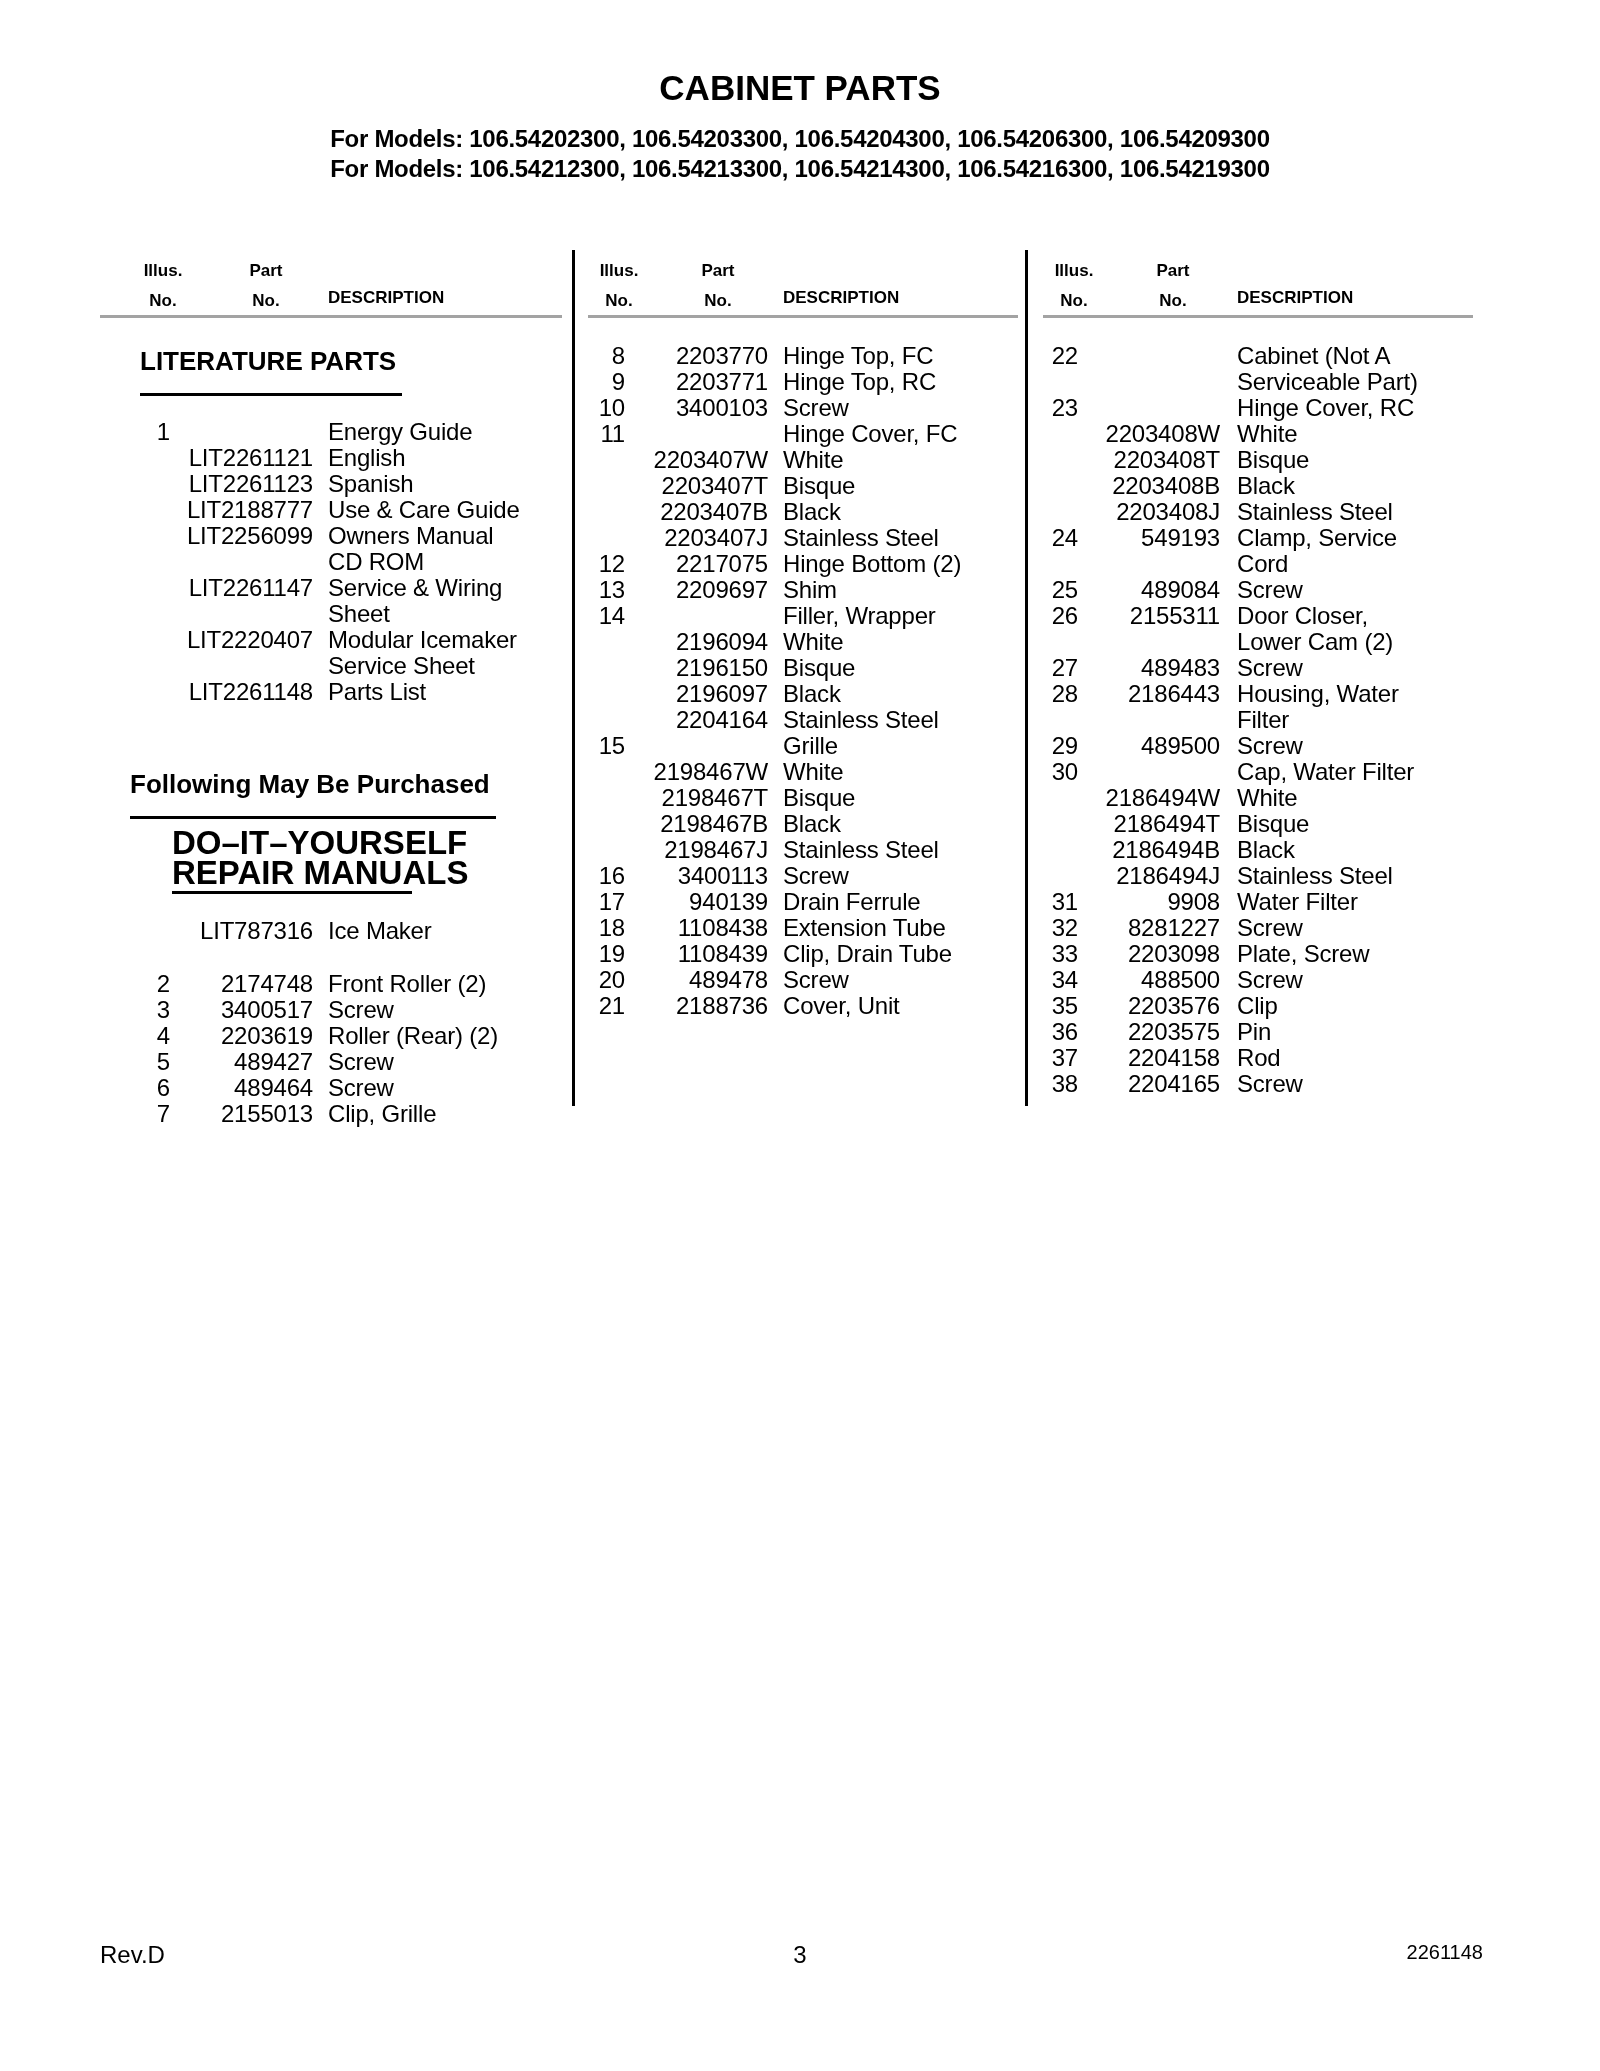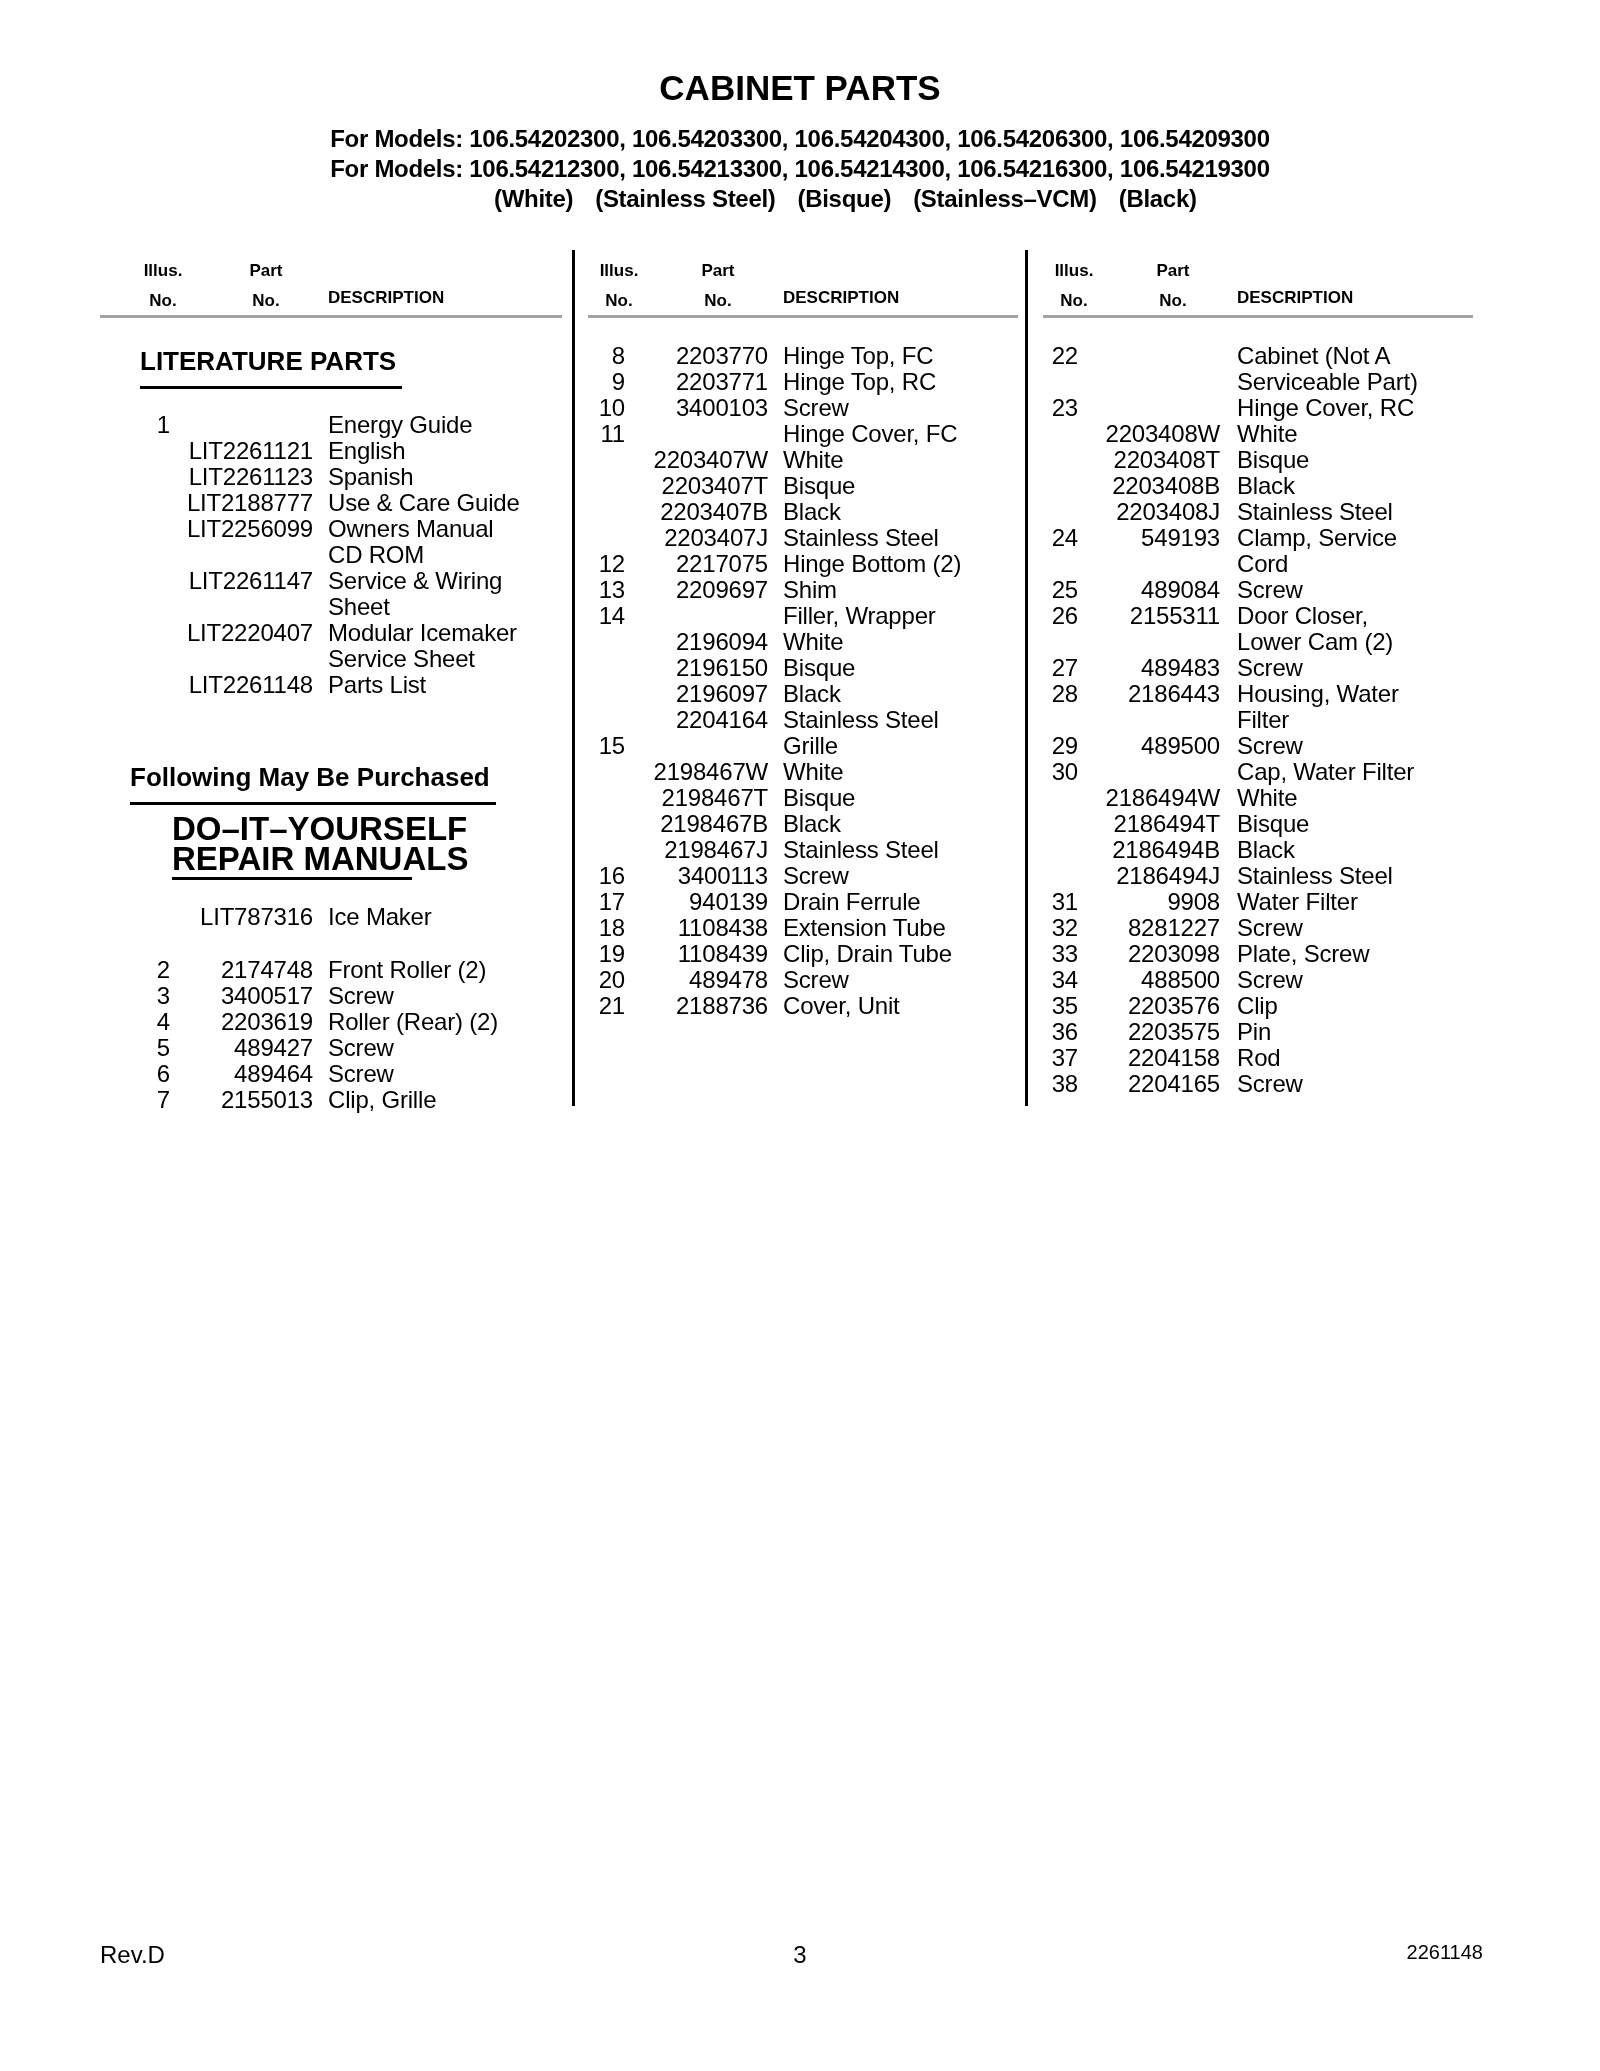--- a/index.html
+++ b/index.html
@@ -39,21 +39,21 @@
   .hc.desch{position:absolute;left:var(--dl);bottom:2px;top:auto;text-align:left;}
   .col-body{position:relative;}
   .rows{position:relative;}
   .prow{position:relative;height:26px;}
   .cell{position:absolute;top:0;font-size:24px;line-height:26px;white-space:nowrap;letter-spacing:-0.2px;}
   .cell.illus{left:0;width:var(--ir);text-align:right;}
   .cell.part{left:0;width:var(--pr);text-align:right;}
   .cell.desc{left:var(--dl);}
   .sec-heading{
     width:fit-content;font-weight:bold;font-size:26px;line-height:26px;
-    padding:0 6px 12px 0;border-bottom:3px solid #000;margin-left:40px;white-space:nowrap;text-align:right;
+    padding:0 6px 19px 0;border-bottom:3px solid #000;margin-left:40px;white-space:nowrap;text-align:right;
   }
   .sub-heading{
     font-weight:bold;font-size:33px;line-height:30px;text-align:center;
     padding-bottom:3px;border-bottom:3px solid #000;width:fit-content;white-space:nowrap;
   }
   
   .divider{position:absolute;top:250px;width:3px;height:856px;background:#000;}
   .d1{left:572px;}
   .d2{left:1025px;}
   
@@ -62,27 +62,20 @@
   .footer-doc{position:absolute;top:1941px;right:117px;font-size:20px;}
 </style>
 </head>
 <body>
 
 <div class="page">
 
   <div class="title">CABINET PARTS</div>
   <div class="models m1">For Models: 106.54202300, 106.54203300, 106.54204300, 106.54206300, 106.54209300</div>
   <div class="models m2">For Models: 106.54212300, 106.54213300, 106.54214300, 106.54216300, 106.54219300</div>
-  <div class="finishes">
-      <span class="finish">(White)</span>
-      <span class="finish">(Stainless Steel)</span>
-      <span class="finish">(Bisque)</span>
-      <span class="finish">(Stainless–VCM)</span>
-      <span class="finish">(Black)</span>
-    </div>
 
   <section class="col c1">
     <div class="col-header">
       <div class="hc illus">
         <div>Illus.</div>
         <div>No.</div>
       </div>
       <div class="hc part">
         <div>Part</div>
         <div>No.</div>

